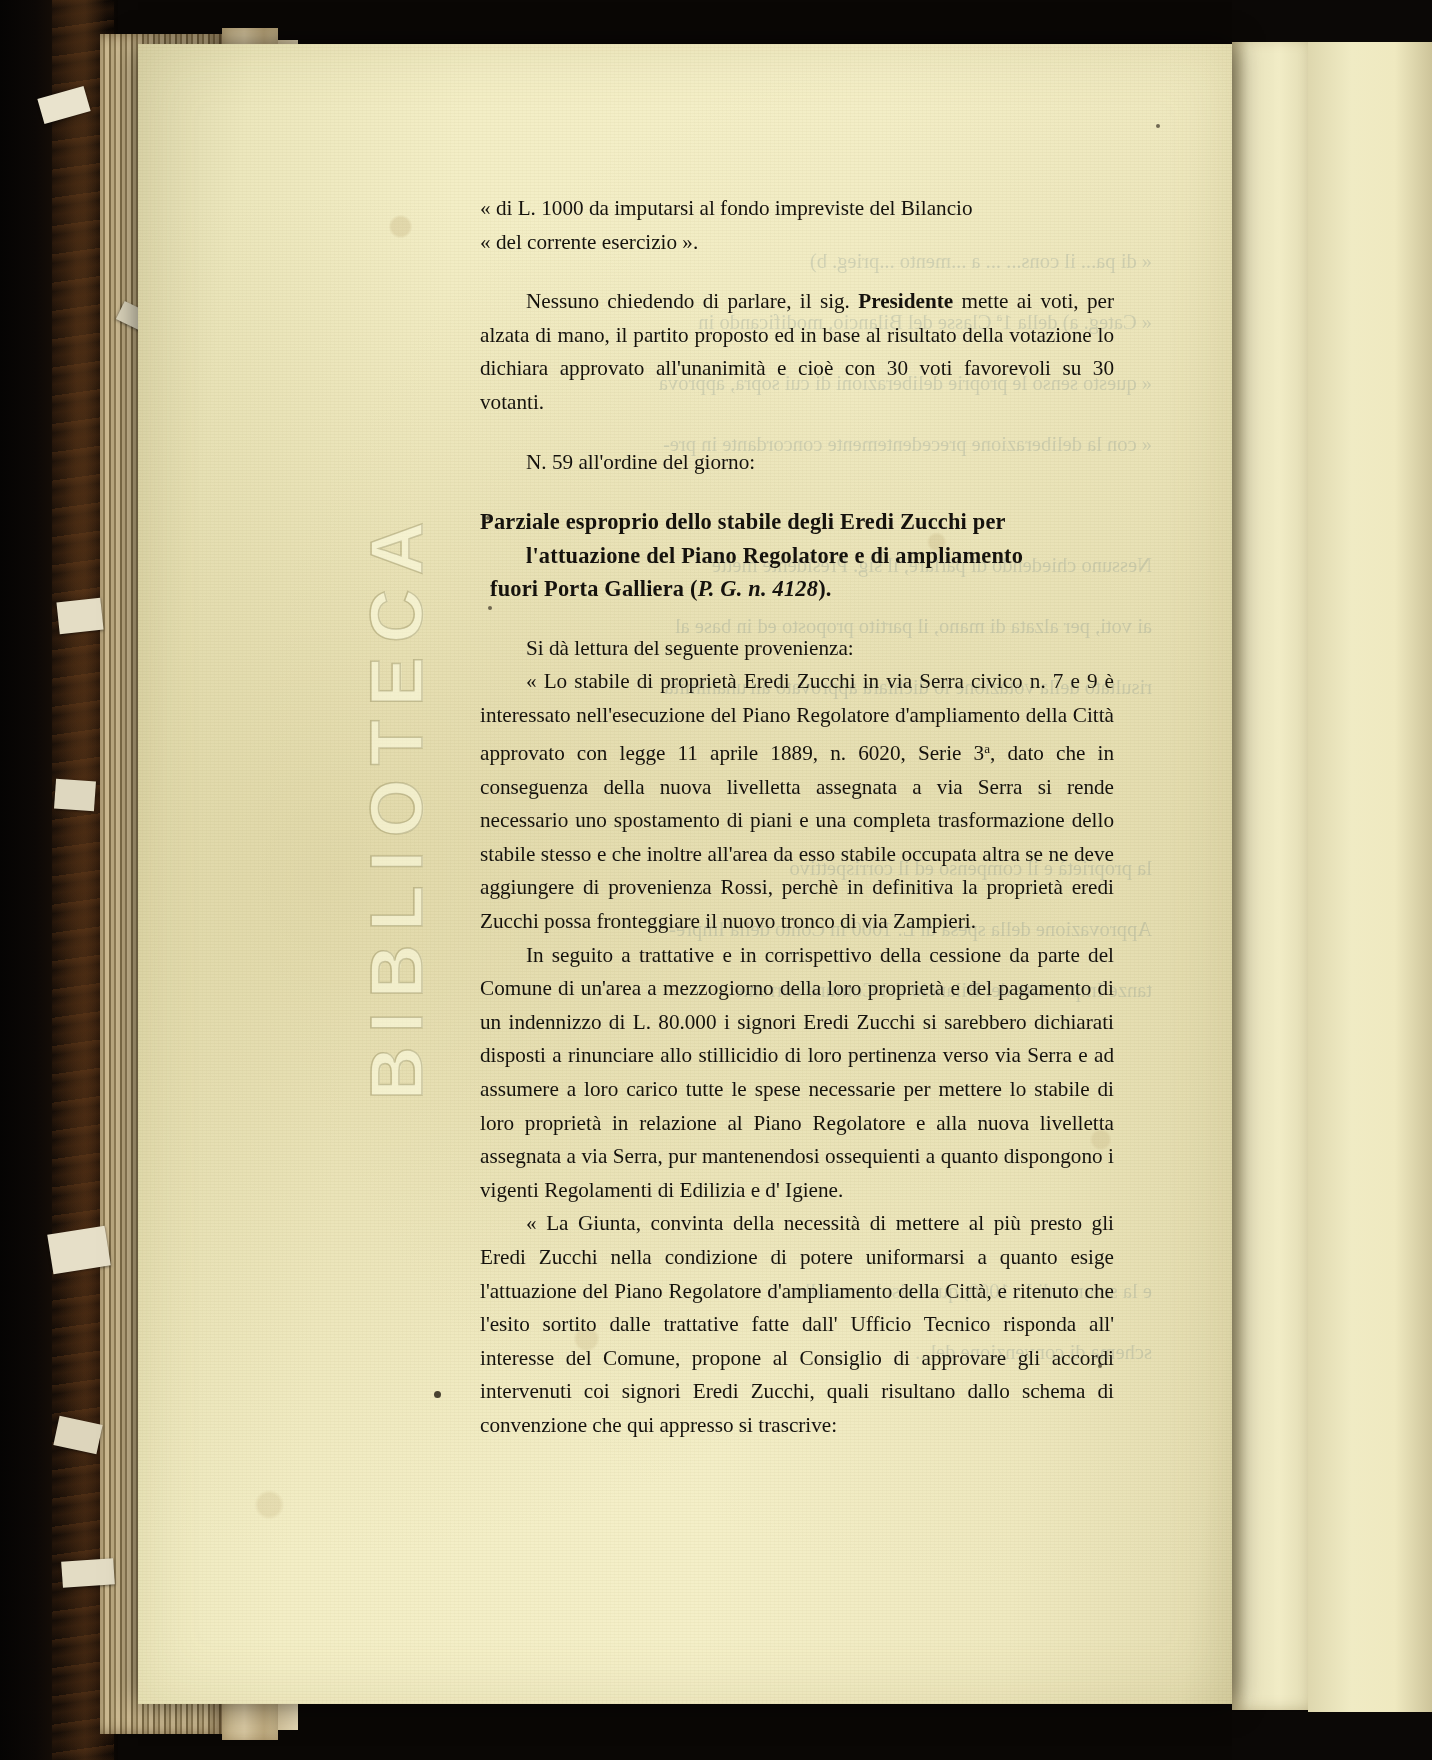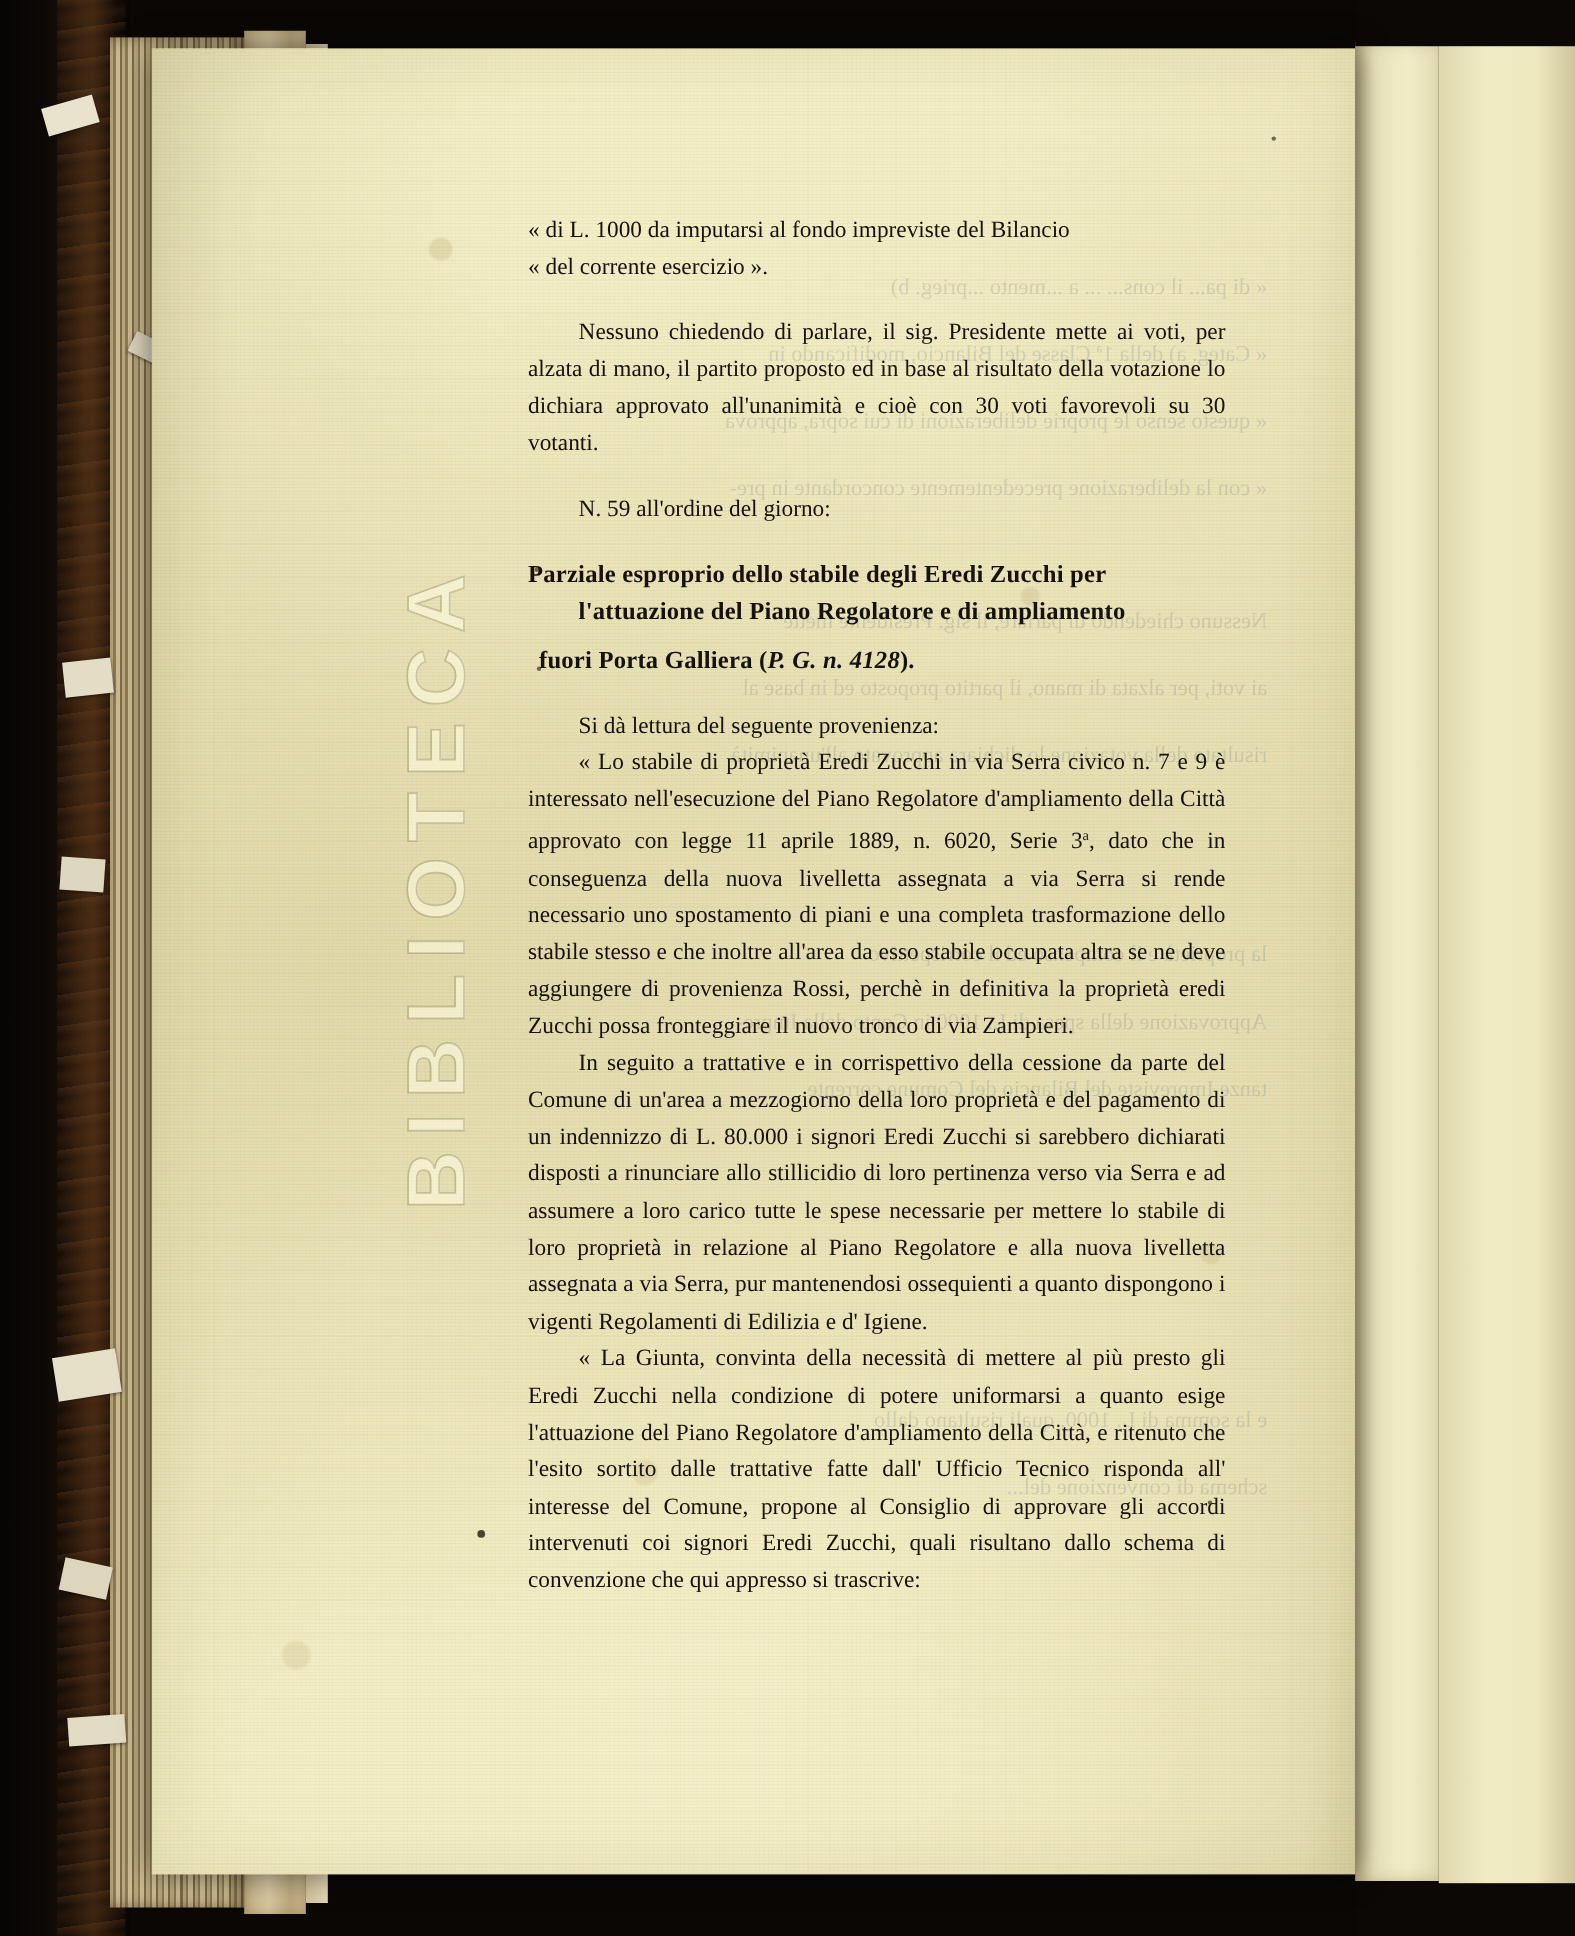--- a/index.html
+++ b/index.html
@@ -104,23 +104,23 @@
 
   .body{position:absolute;left:342px;top:148px;width:634px;
     font-size:21.2px;line-height:33.6px;text-align:justify;
     text-justify:inter-word;}
   .body p{margin:0;}
   .p-gap{height:26px;}
   .ind{text-indent:46px;}
   .title{font-weight:bold;font-size:22.4px;line-height:33.5px;
     text-align:left;letter-spacing:.2px;}
   .title .l2{display:block;padding-left:46px;}
-  .title .l3{display:block;padding-left:10px;margin-top:11px;}
+  .title .l3{display:block;padding-left:10px;}
   .title i{font-style:italic;}
-  b{font-weight:normal;}
+  b{font-weight:bold;}
   sup{font-size:.62em;vertical-align:.50em;}
 
   .inkdot{position:absolute;width:7px;height:7px;border-radius:50%;
     background:#2b2418;opacity:.85;}
   .tick{position:absolute;width:4px;height:4px;border-radius:50%;
     background:#3a3224;opacity:.7;}
 </style>
 </head>
 <body>
 

